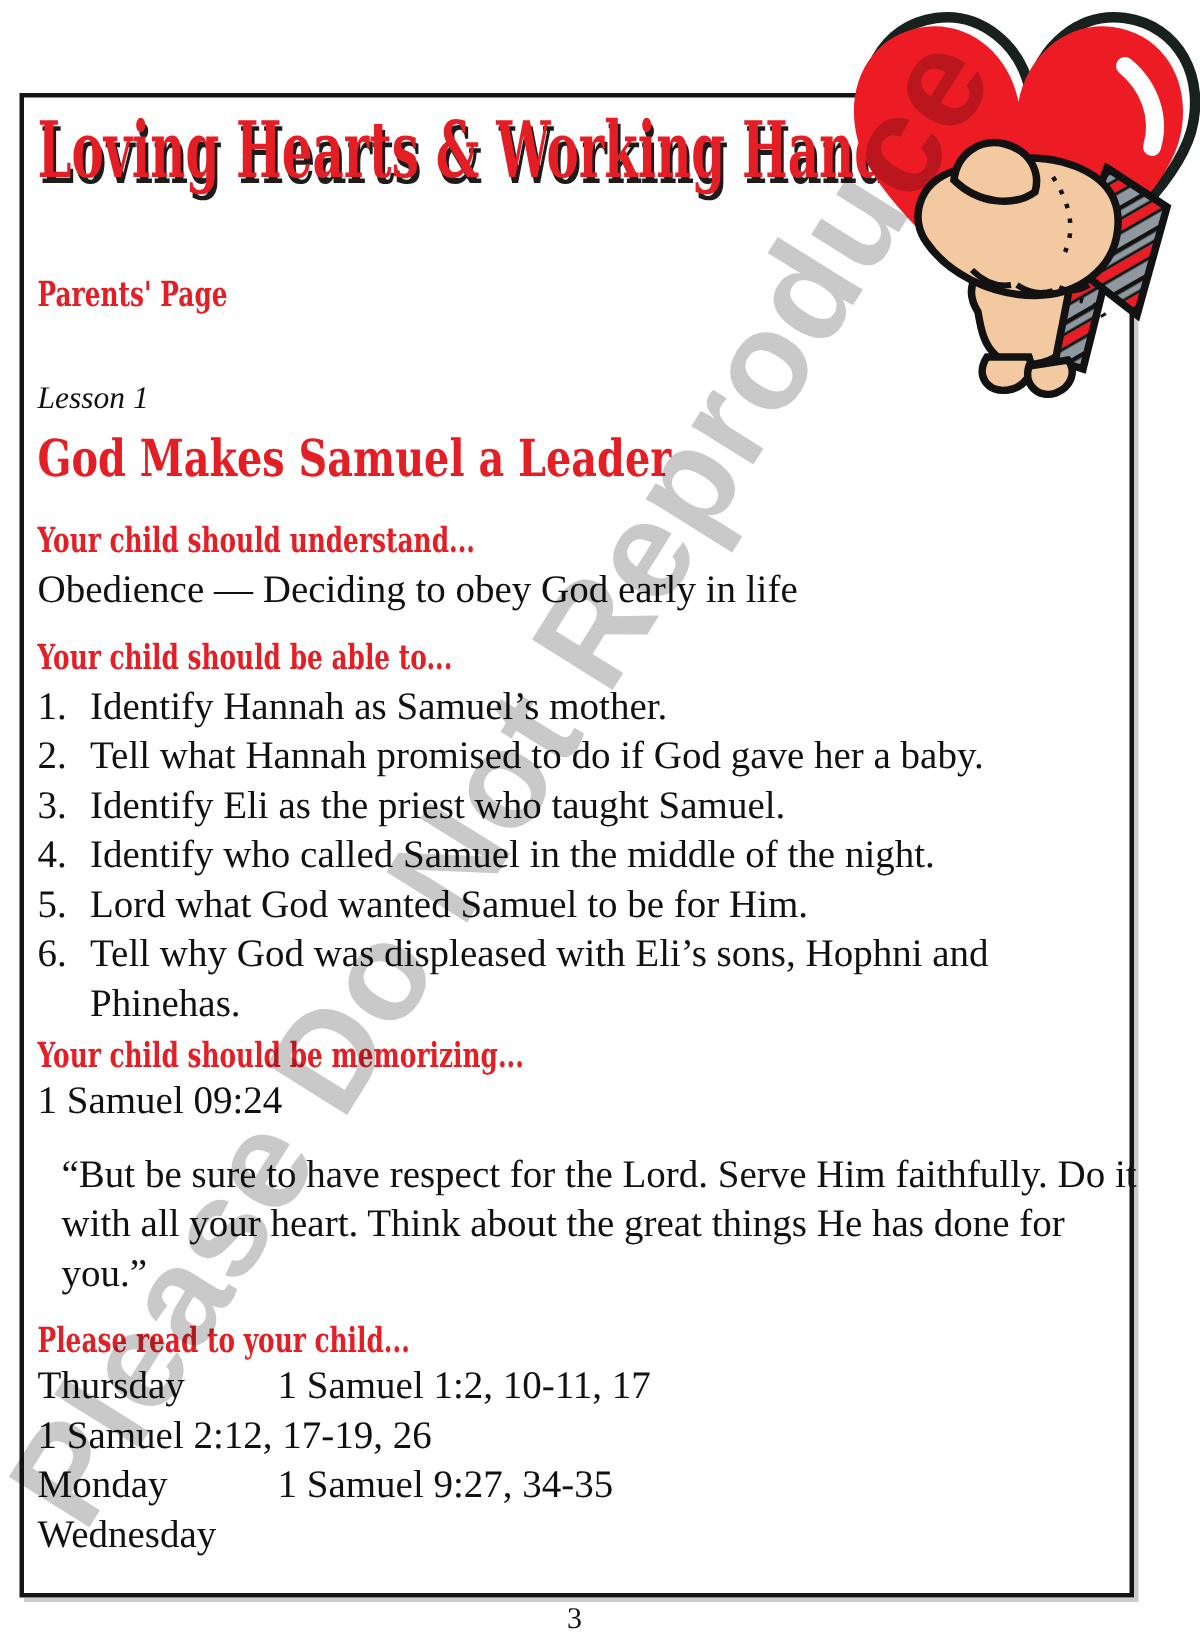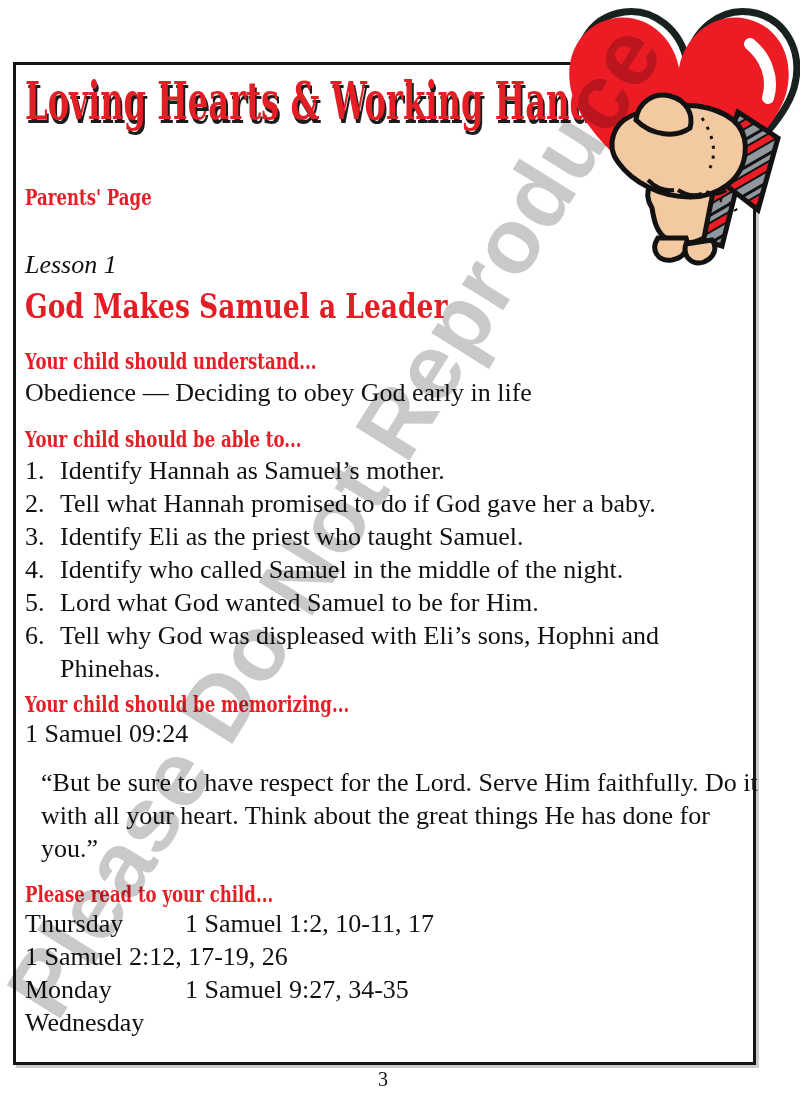--- a/index.html
+++ b/index.html
@@ -19,21 +19,21 @@
   .title{
     font-family:"DejaVu Serif",serif;font-weight:bold;font-size:52px;line-height:62px;
     color:var(--accent-red);text-shadow:3px 4px 0 #1c1c1c;
     white-space:nowrap;transform:scaleX(.62);transform-origin:left center;margin:0;
   }
   .sect{
     font-family:"DejaVu Serif",serif;font-weight:bold;font-size:23px;line-height:26px;
     color:var(--accent-red);white-space:nowrap;transform:scaleX(.72);transform-origin:left center;
   }
   .subtitle{margin-top:52px;}
-  .lesson{margin-top:40px;font-style:italic;font-size:26px;line-height:30px;}
+  .lesson{margin-top:40px;font-style:italic;font-size:21px;line-height:30px;}
   .lesson-title{
     font-family:"DejaVu Serif",serif;font-weight:bold;font-size:34px;line-height:40px;
     color:var(--accent-red);white-space:nowrap;transform:scaleX(.78);transform-origin:left center;
     margin:6px 0 0 0;
   }
   .sect-understand{margin-top:22px;}
   .body-line{margin:2px 0 0 0;}
   .sect-able{margin-top:17px;}
   .goals{margin:2px 0 0 0;padding:0;list-style:none;}
   .goal{display:flex;}

